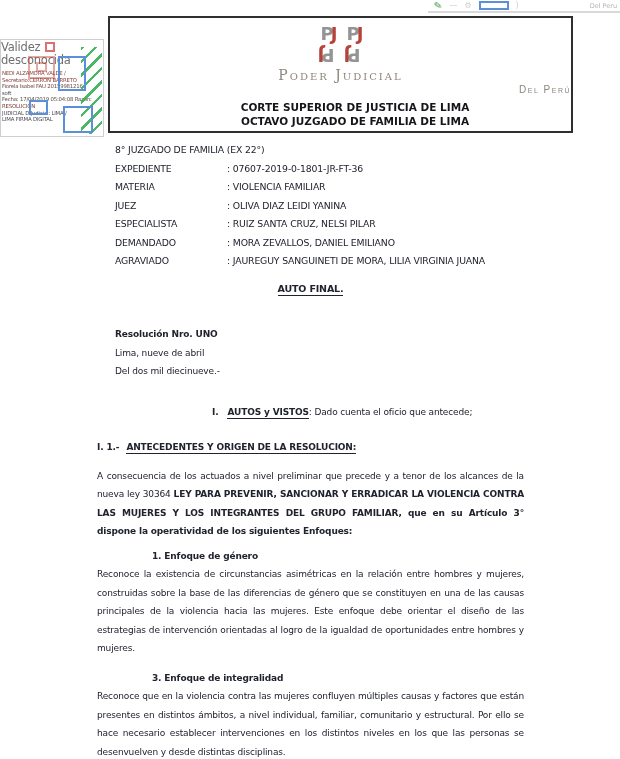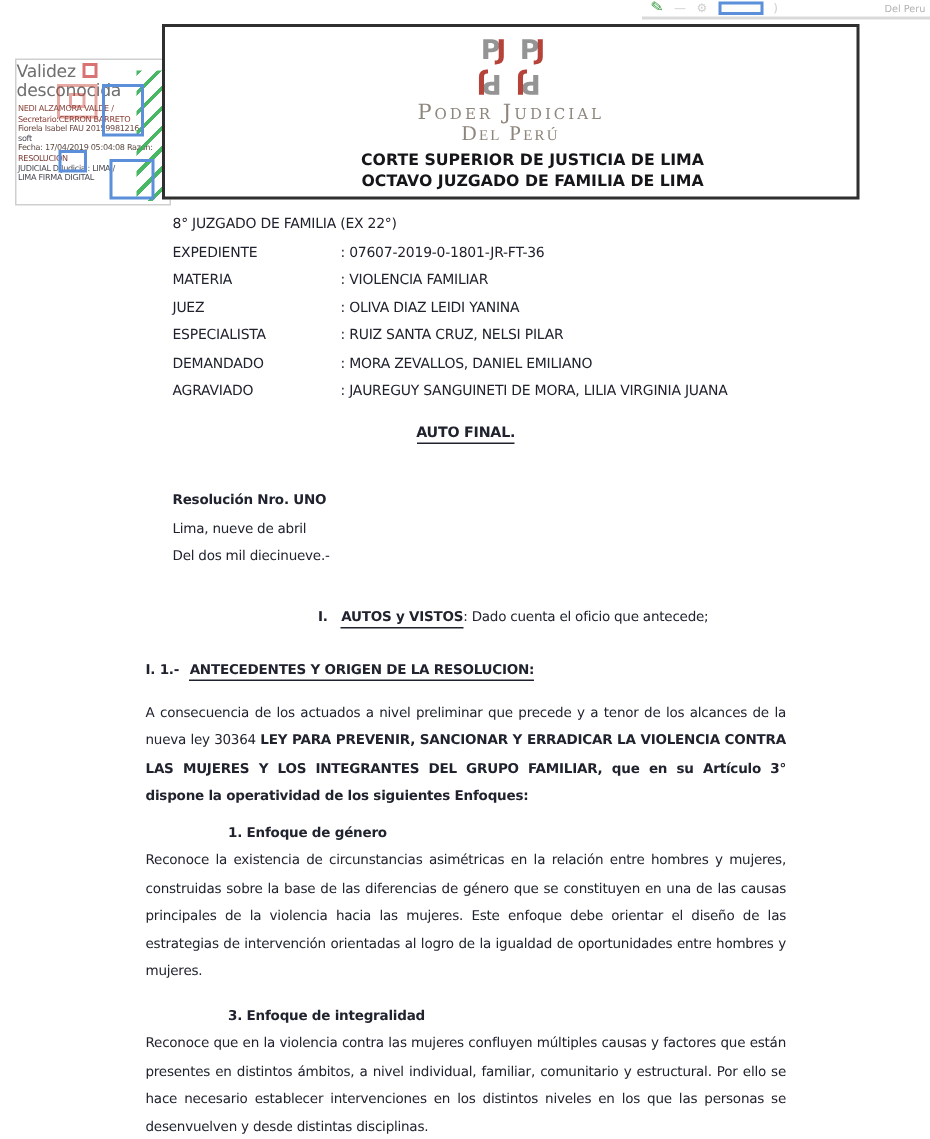--- a/index.html
+++ b/index.html
@@ -14,21 +14,21 @@
     border-bottom:2px solid #d9d9d9;display:flex;align-items:center;
     gap:7px;padding:0 3px 0 6px;box-sizing:border-box;
   }
   .tb-pencil{color:#3f9d48;font-size:10px;line-height:10px;transform:rotate(-8deg);}
   .tb-faint{color:#cfcfcf;font-size:8px;line-height:8px;}
   .tb-bluebox{width:30px;height:9px;border:2px solid #5b8fd9;box-sizing:border-box;background:#fdfdfd;}
   .tb-text{color:#b3b3b3;font-size:6.5px;margin-left:auto;white-space:nowrap;}
 
   
   .stamp{
-    position:absolute;left:10px;top:39px;width:104px;height:98px;
+    position:absolute;left:0;top:39px;width:104px;height:98px;
     border:1px solid #cfcfcf;box-sizing:border-box;background:#fff;
   }
   .stamp-title{position:absolute;left:0px;top:1px;font-size:11.5px;line-height:13px;color:#6f6f6f;letter-spacing:-0.2px;}
   .stamp-lines{position:absolute;left:1px;top:30px;width:94px;font-size:5.4px;line-height:6.6px;letter-spacing:-0.2px;white-space:nowrap;}
   .sl1{color:#8a4a42}.sl2{color:#8a4038}.sl3{color:#6b4a45}.sl4{color:#4a4a55}
   .sl5{color:#5a4a42}.sl6{color:#7a3b35}.sl7{color:#4a4a55}.sl8{color:#4a4a55}
   .stamp-stripes{
     position:absolute;right:1px;top:7px;width:21px;height:87px;
     background:repeating-linear-gradient(135deg,#35b054 0 2.5px,transparent 2.5px 9.5px);
     opacity:.9;
@@ -50,21 +50,21 @@
   
   .header-box{
     position:absolute;left:108px;top:16px;width:465px;height:117px;
     border:2px solid #2f2f2f;box-sizing:border-box;text-align:center;background:#fff;
   }
   .logo{display:grid;grid-template-columns:25px 25px;grid-template-rows:20px 20px;gap:1px;width:51px;margin:6px auto 2px;}
   .logo-cell{font-weight:bold;font-size:18px;line-height:20px;letter-spacing:-3px;text-align:center;}
   .logo-cell.flip{transform:rotate(180deg);}
   .lp{color:#949494}.lj{color:#b5433a}
   .org-name{font-family:"DejaVu Serif", serif;font-variant:small-caps;font-size:14px;line-height:17px;letter-spacing:2px;color:#8d867c;}
-  .org-sub{font-family:Liberation Serif, serif;font-variant:small-caps;font-size:14px;line-height:11px;letter-spacing:1.5px;color:#8d867c;}
+  .org-sub{font-family:Liberation Sans, sans-serif;font-variant:small-caps;font-size:10px;line-height:11px;letter-spacing:1.5px;color:#8d867c;text-align:right;}
   .header-line{font-size:10.5px;font-weight:bold;color:#15151a;line-height:14px;padding-left:29px;}
   .header-line.first{margin-top:5px;}
 
   
   .doc-body{
     position:absolute;left:97px;top:141px;width:427px;
     font-size:9px;line-height:18.5px;letter-spacing:-0.15px;color:#20232e;
   }
   .case-block{margin-left:18px;font-size:9.3px;}
   .case-row{display:flex;}

